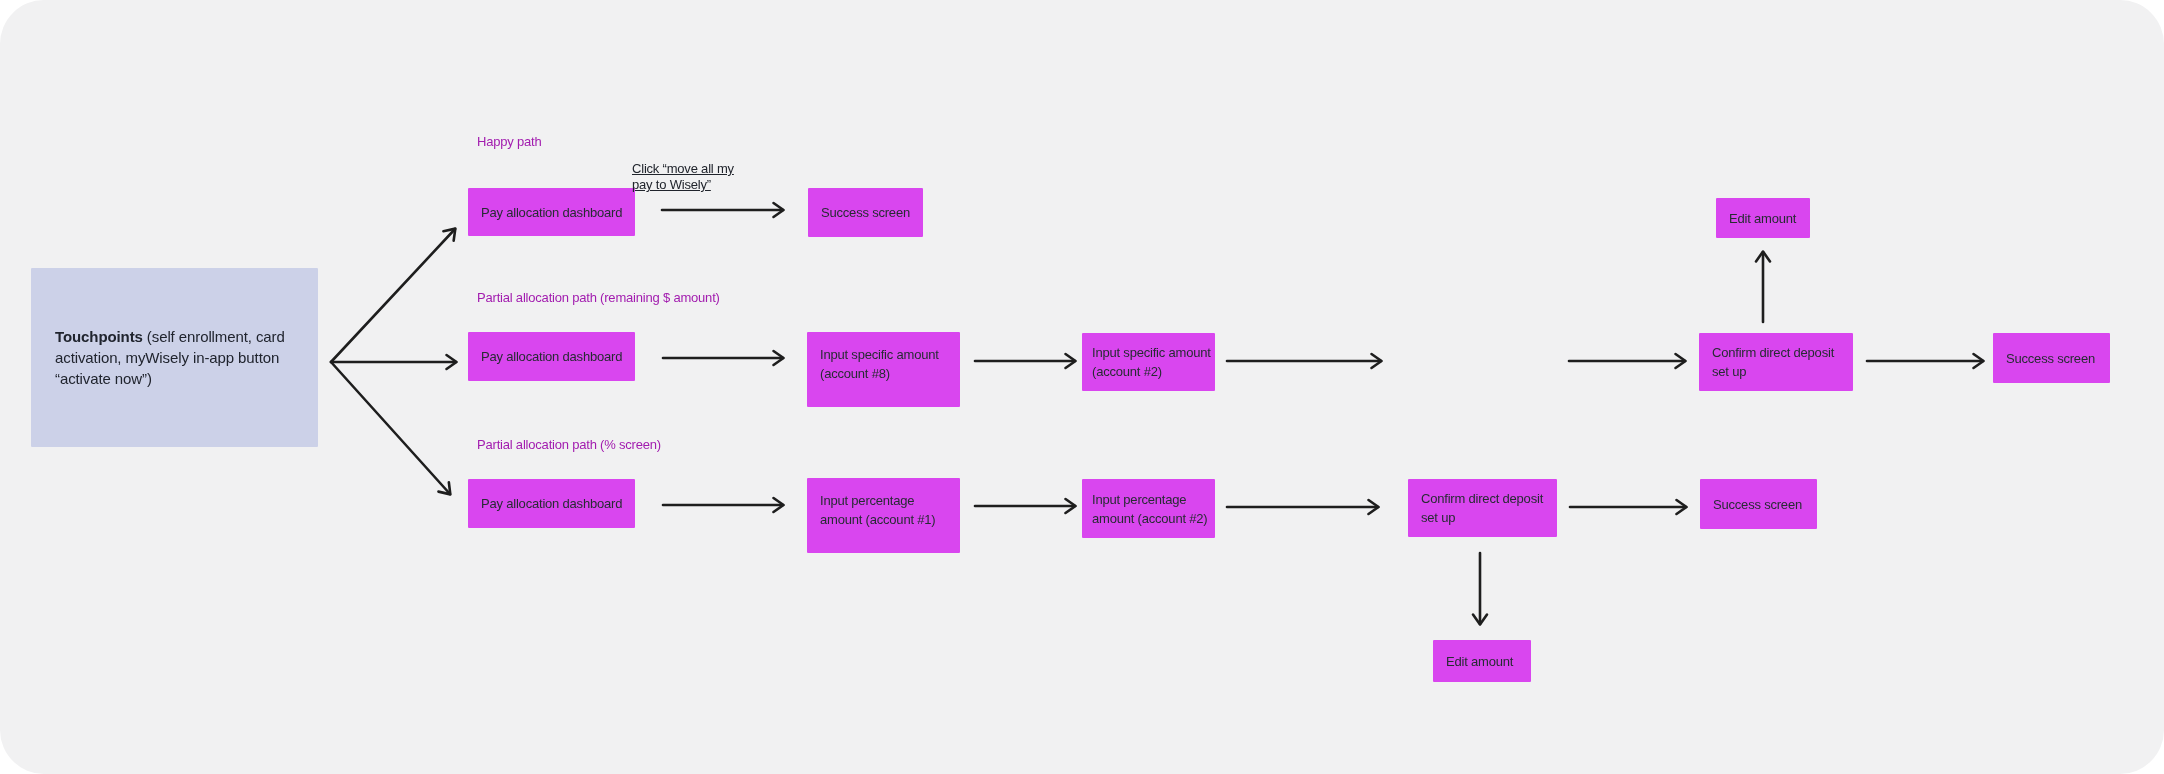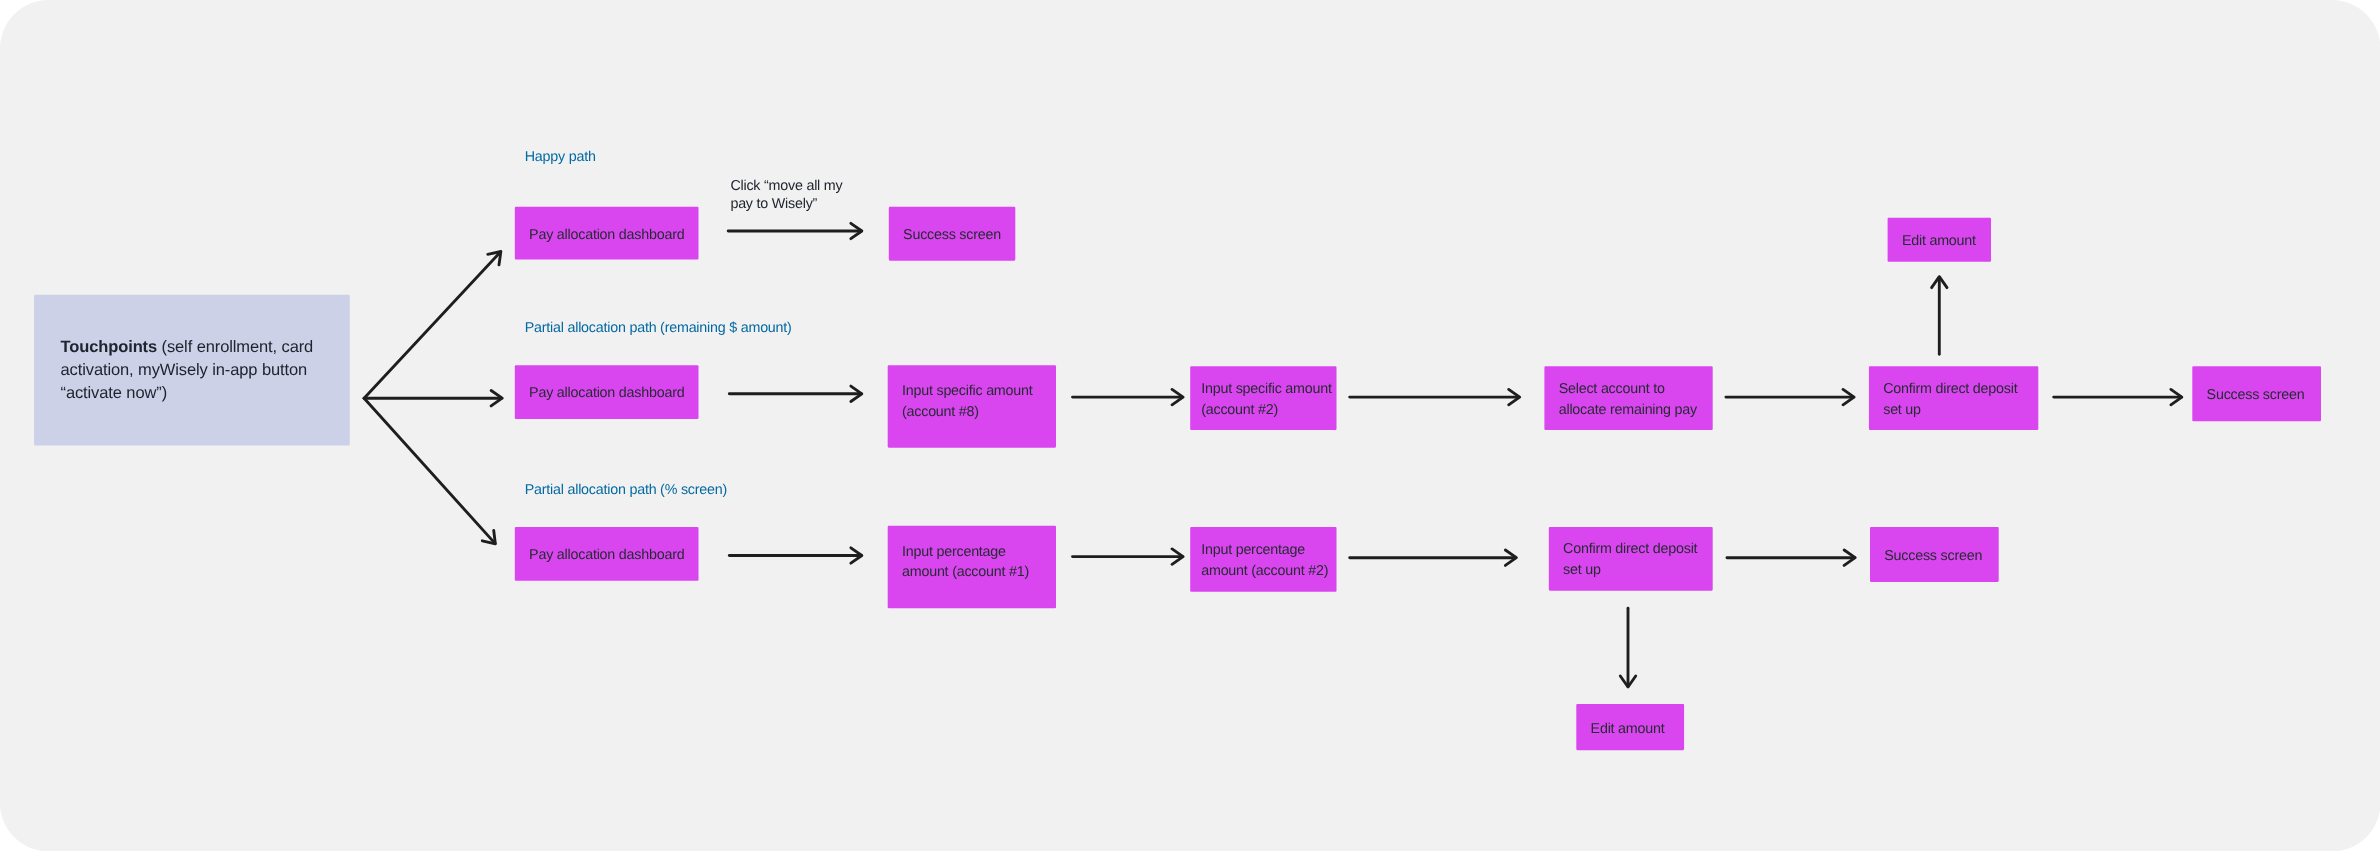--- a/index.html
+++ b/index.html
@@ -31,21 +31,21 @@
     background:#ccd1e8;
     padding:0 18px 0 24px;
     font-size:15px;line-height:21px;letter-spacing:-0.1px;
     color:#20242e;
     justify-content:center;
   }
   .node.touch p{margin:0;width:250px;}
   .lbl{
     position:absolute;
     font-size:13px;line-height:15px;letter-spacing:-0.2px;
-    color:#0369a1;white-space:nowrap;
+    color:#a21caf;white-space:nowrap;
   }
   .arrow-label{position:absolute;font-size:13px;line-height:16px;letter-spacing:-0.2px;color:#20242c;}
   .arrow-label div{white-space:nowrap;}
   b{font-weight:bold;}
 </style>
 </head>
 <body>
 
 <div class="canvas">
 
@@ -70,53 +70,49 @@
       <line x1="1867" y1="361" x2="1983" y2="361" marker-end="url(#ah)"></line>
 
       <line x1="663" y1="505" x2="783" y2="505" marker-end="url(#ah)"></line>
       <line x1="975" y1="506" x2="1075" y2="506" marker-end="url(#ah)"></line>
       <line x1="1227" y1="507" x2="1378" y2="507" marker-end="url(#ah)"></line>
       <line x1="1570" y1="507" x2="1686" y2="507" marker-end="url(#ah)"></line>
       <line x1="1480" y1="553" x2="1480" y2="624" marker-end="url(#ah)"></line>
     </g>
   </svg>
 
-  <div class="node touch" style="left:31px;top:268px;width:287px;height:137px;">
+  <div class="node touch" style="left:31px;top:268px;width:287px;height:179px;">
     <p><b>Touchpoints</b><span> (self enrollment, card activation, myWisely in-app button “activate now”)</span></p>
   </div>
 
   <div class="lbl" style="left:477px;top:134px;">Happy path</div>
   <div class="lbl" style="left:477px;top:290px;">Partial allocation path (remaining $ amount)</div>
   <div class="lbl" style="left:477px;top:437px;">Partial allocation path (% screen)</div>
 
   <div class="node" style="left:468px;top:188px;width:167px;height:48px;">
     <div class="ln">Pay allocation dashboard</div>
   </div>
-  <div class="arrow-label" style="left:664px;top:161px;">
+  <div class="arrow-label" style="left:632px;top:161px;text-decoration:underline;">
     <div>Click “move all my</div>
     <div>pay to Wisely”</div>
   </div>
   <div class="node" style="left:808px;top:188px;width:115px;height:49px;">
     <div class="ln">Success screen</div>
   </div>
 
   <div class="node" style="left:468px;top:332px;width:167px;height:49px;">
     <div class="ln">Pay allocation dashboard</div>
   </div>
   <div class="node topalign" style="left:807px;top:332px;width:153px;height:75px;">
     <div class="ln">Input specific amount</div>
     <div class="ln">(account #8)</div>
   </div>
   <div class="node tight" style="left:1082px;top:333px;width:133px;height:58px;">
     <div class="ln">Input specific amount</div>
     <div class="ln">(account #2)</div>
-  </div>
-  <div class="node" style="left:1404px;top:333px;width:153px;height:58px;">
-    <div class="ln">Select account to</div>
-    <div class="ln">allocate remaining pay</div>
   </div>
   <div class="node" style="left:1699px;top:333px;width:154px;height:58px;">
     <div class="ln">Confirm direct deposit</div>
     <div class="ln">set up</div>
   </div>
   <div class="node" style="left:1716px;top:198px;width:94px;height:40px;">
     <div class="ln">Edit amount</div>
   </div>
   <div class="node" style="left:1993px;top:333px;width:117px;height:50px;">
     <div class="ln">Success screen</div>

